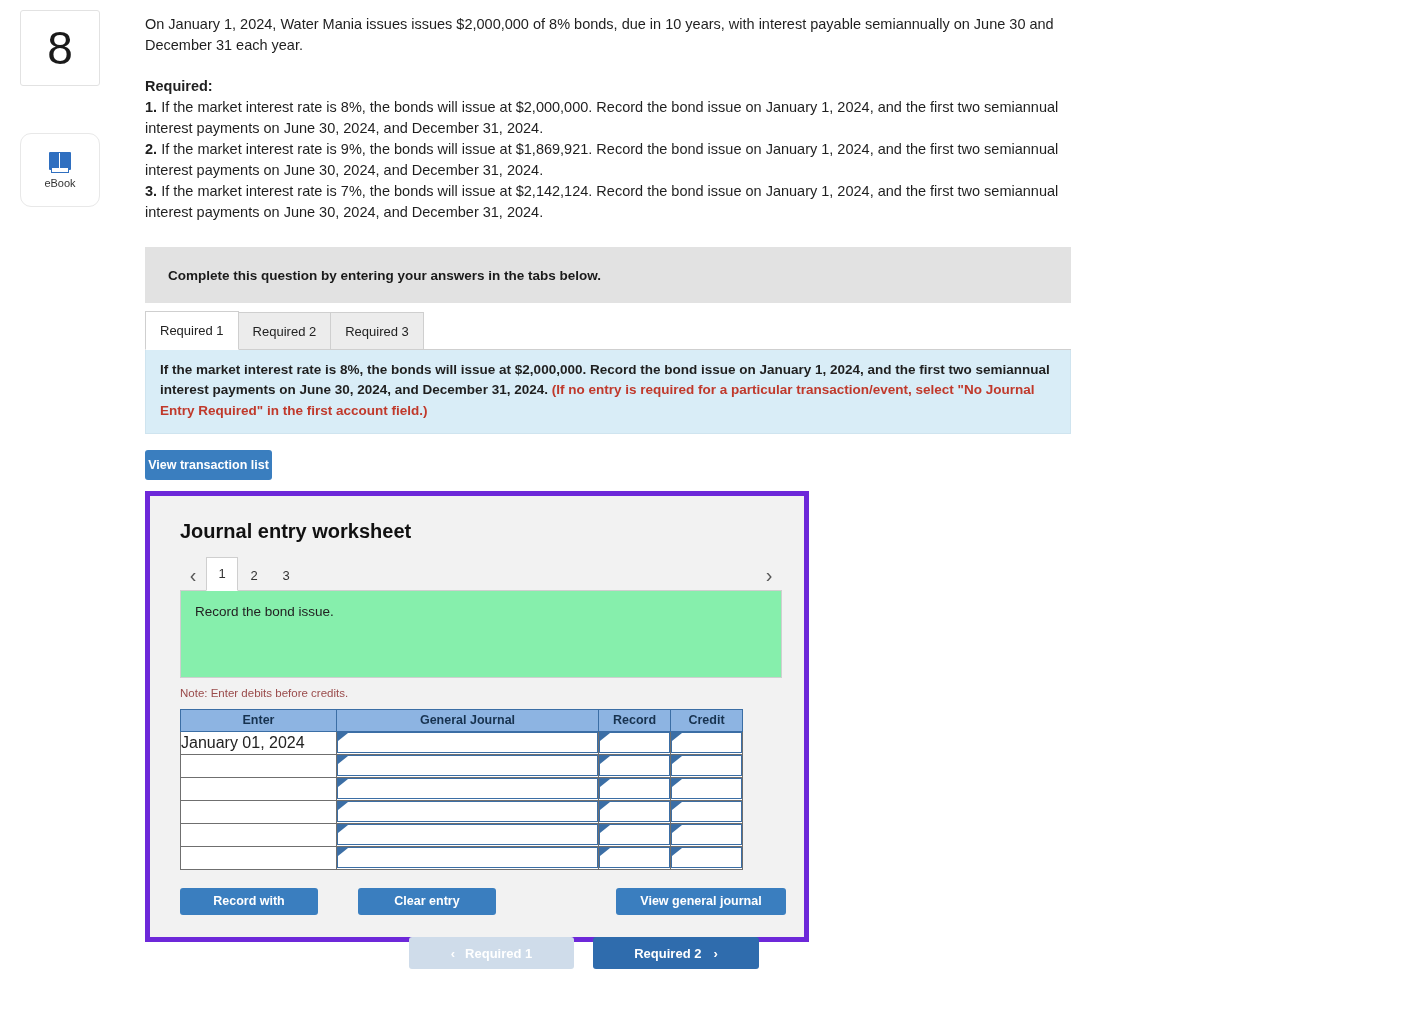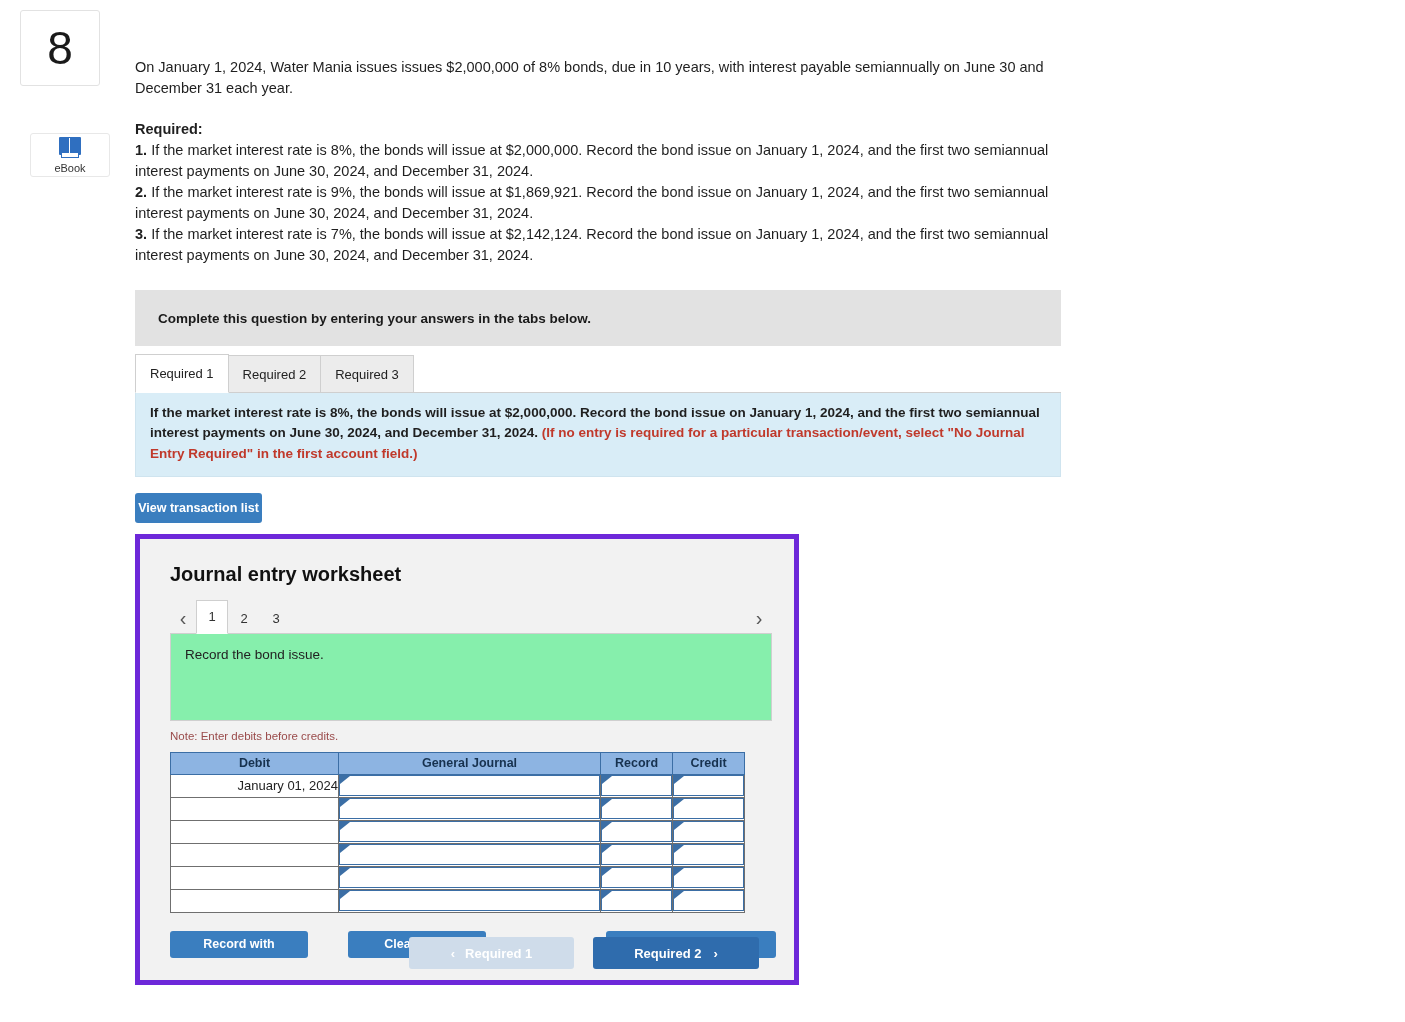--- a/index.html
+++ b/index.html
@@ -17,43 +17,42 @@
   .rail { position: absolute; left: 20px; top: 10px; width: 80px; }
   .qnum-box {
     width: 80px; height: 76px;
     border: 1px solid #e2e2e2; border-radius: 3px;
     background: #fff;
     display: flex; align-items: center; justify-content: center;
   }
   .qnum-box span { font-size: 46px; line-height: 1; color: #1a1a1a; font-weight: 400; }
   .ebook-box {
     margin-top: 47px;
-    width: 80px; height: 44px;
-    border: 1px solid #e8e8e8; border-radius: 3px;
+    width: 80px; height: 74px;
+    border: 1px solid #e8e8e8; border-radius: 11px;
     background: #fff;
     display: flex; flex-direction: column; align-items: center; justify-content: center;
     cursor: pointer;
-    margin-left: 10px;
   }
   .ebook-glyph { width: 22px; height: 21px; position: relative; }
   .ebook-glyph .cover {
     position: absolute; left: 0; top: 0; width: 22px; height: 18px;
     background: #2f6fc0; border-radius: 1px;
   }
   .ebook-glyph .pages {
     position: absolute; left: 2px; bottom: 0px; width: 18px; height: 5px;
     background: #ffffff; border: 1px solid #2f6fc0; border-top: none;
   }
   .ebook-glyph .spine {
     position: absolute; left: 10px; top: 1px; width: 1px; height: 16px; background: #ffffff;
   }
   .ebook-label { font-size: 11px; color: #333; margin-top: 4px; }
 
   
-  .main { position: absolute; left: 135px; top: 14px; width: 926px; margin-top: 43px; }
+  .main { position: absolute; left: 145px; top: 14px; width: 926px; }
 
   .intro { font-size: 14.5px; line-height: 1.45; color: #1f1f1f; }
   .req-block { margin-top: 20px; font-size: 14.5px; line-height: 1.45; color: #1f1f1f; }
   .req-title { font-weight: bold; }
   .req-num { font-weight: bold; }
 
   .complete-bar {
     margin-top: 24px;
     background: #e2e2e2;
     height: 56px;
@@ -172,21 +171,21 @@
     font-size: 12.5px; font-weight: bold; color: #17324f;
     height: 22px;
     text-align: center;
   }
   table.journal td {
     border: 1px solid #6f6f6f;
     height: 23px;
     padding: 0;
     vertical-align: middle;
   }
-  td.c-date { width: 168px; text-align: right; font-size: 13px; color: #222; }
+  td.c-date { width: 156px; text-align: left; font-size: 16px; color: #222; }
   td.c-gj   { width: 262px; }
   td.c-deb  { width: 72px; }
   td.c-cre  { width: 72px; }
   .infield {
     position: relative;
     height: 21px;
     margin: 0;
     background: #ffffff;
     border: 1px solid #3b6ea5;
     cursor: text;
@@ -307,21 +306,21 @@
 
       <div class="prompt-box">
         <span>Record the bond issue.</span>
       </div>
 
       <div class="note-line">Note: Enter debits before credits.</div>
 
       <table class="journal">
         <thead>
           <tr>
-            <th class="c-date">Debit</th>
+            <th class="c-date">Enter</th>
             <th class="c-gj">General Journal</th>
             <th class="c-deb">Record</th>
             <th class="c-cre">Credit</th>
           </tr>
         </thead>
         <tbody>
           <tr>
             <td class="c-date">January 01, 2024</td>
             <td class="c-gj">
                 <div class="infield"></div>

